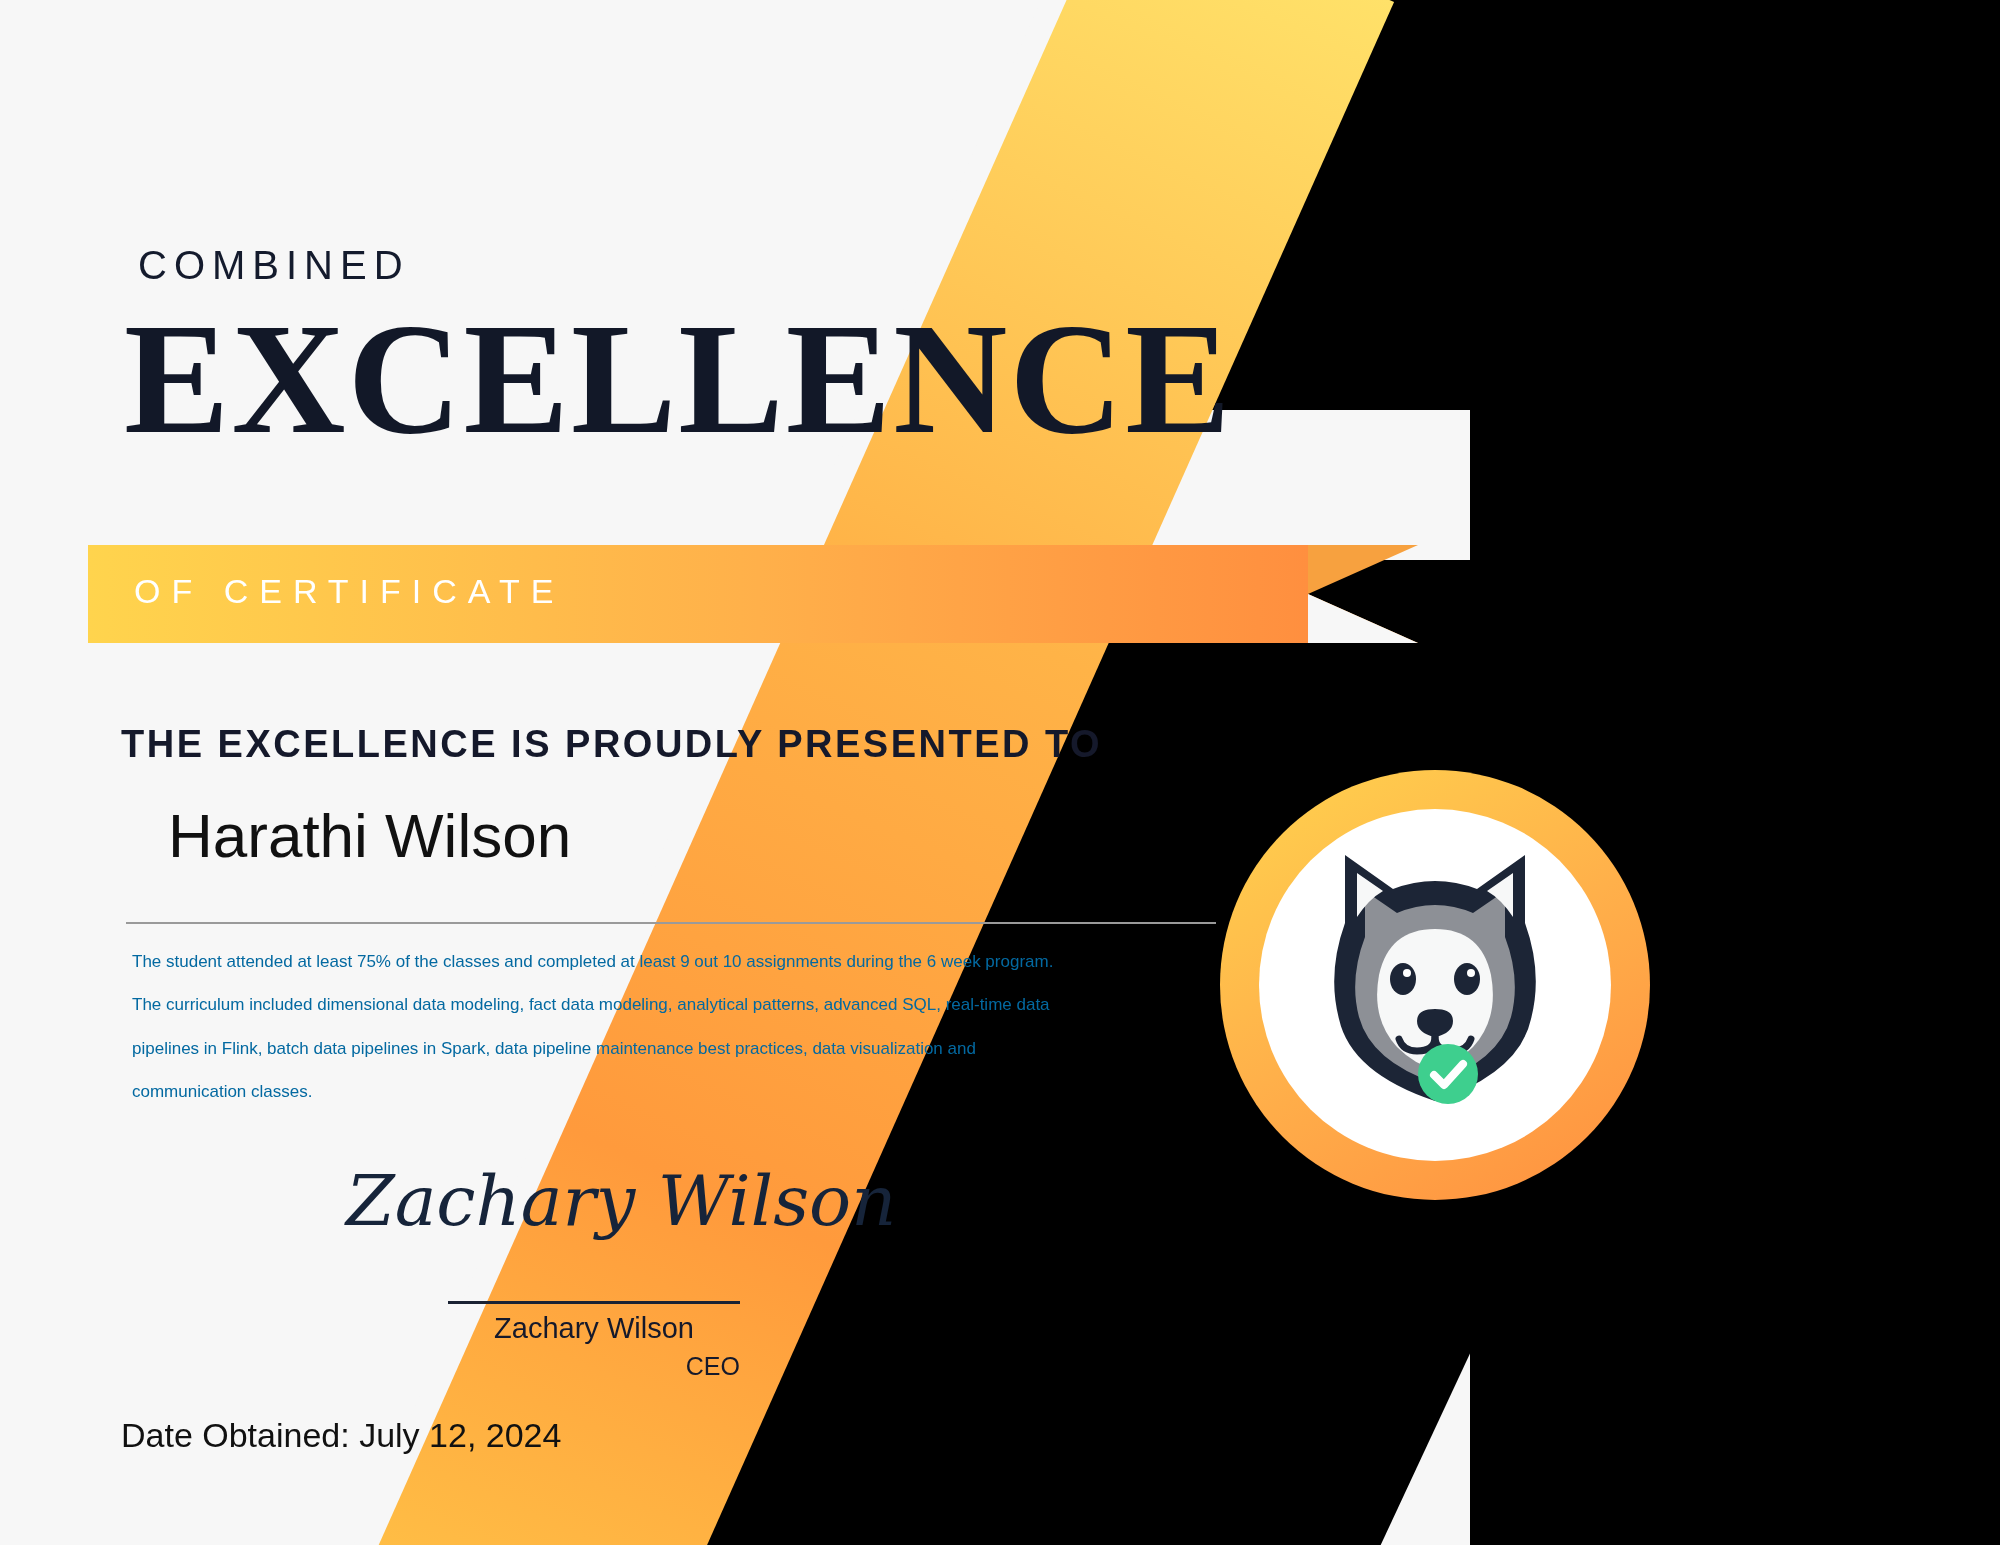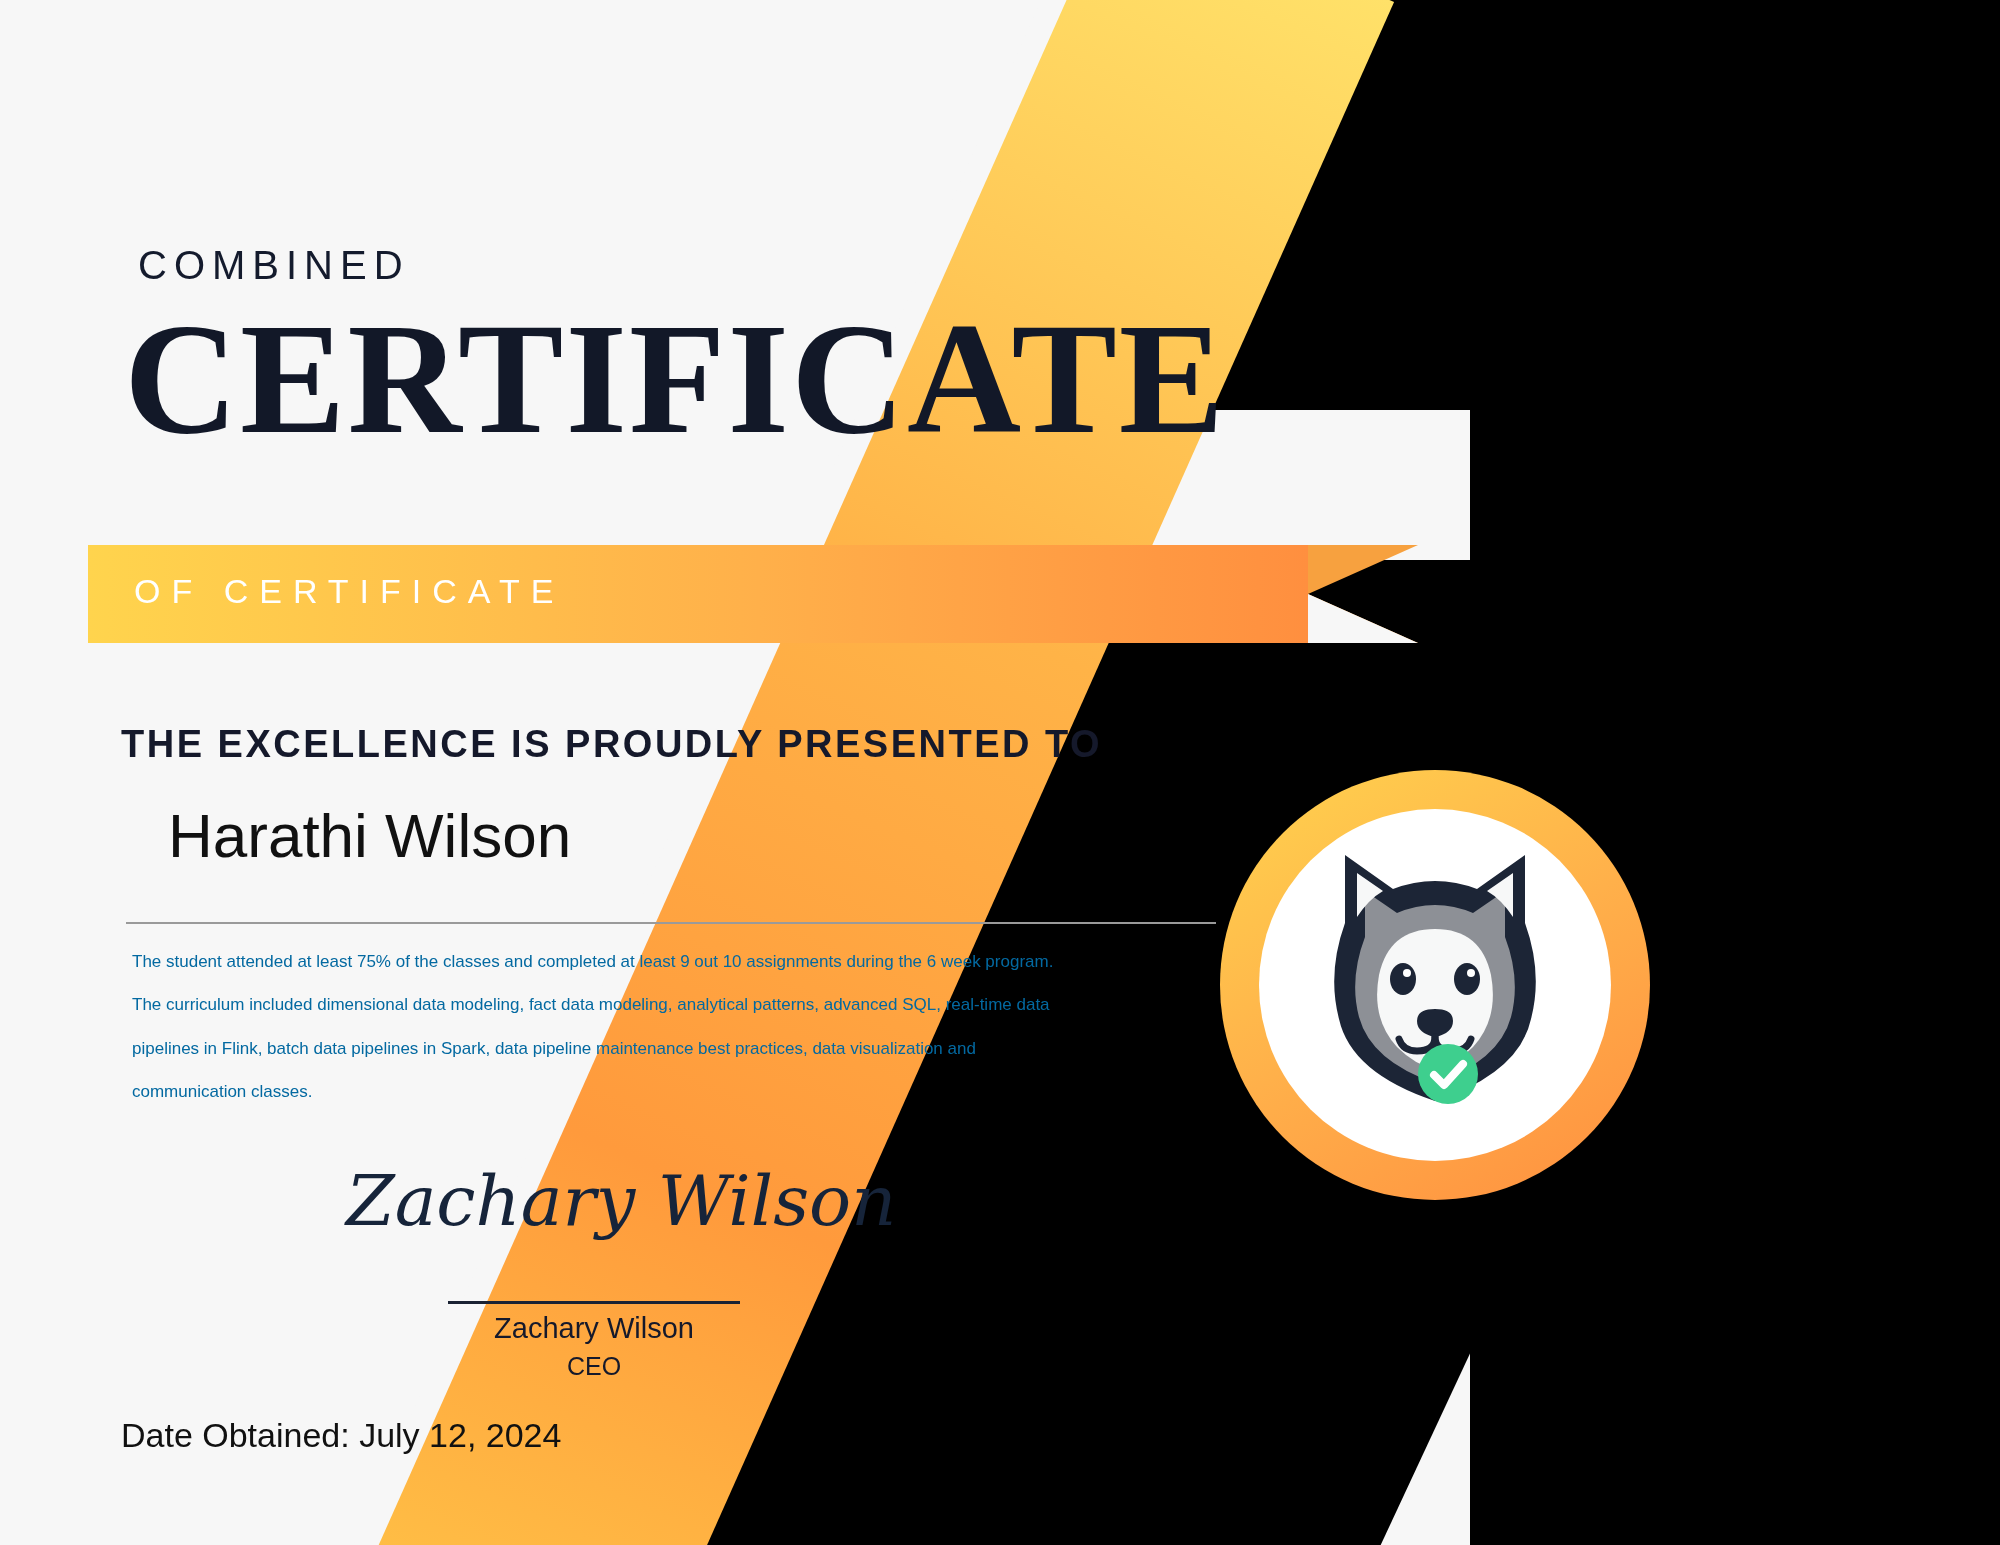--- a/index.html
+++ b/index.html
@@ -188,21 +188,21 @@
     text-align: center;
     font-size: 29px;
     color: #15192b;
     font-weight: 400;
   }
   .sig-role {
     position: absolute;
     left: 432px;
     top: 1352px;
     width: 292px;
-    text-align: center;
+    text-align: right;
     font-size: 25px;
     color: #15192b;
   }
   .date-line {
     position: absolute;
     left: 105px;
     top: 1384px;
     font-size: 34px;
     color: #111111;
     margin-top: 32px;
@@ -238,21 +238,21 @@
 
   <div class="deco-black-right"></div>
   <div class="deco-black-lower"></div>
   <div class="deco-black-topright"></div>
   <div class="deco-stripe-gapline"></div>
   <div class="deco-stripe"></div>
 
   <div class="content">
 
     <div class="kicker">COMBINED</div>
-    <div class="title">CERTIFICATE</div>
+    <div class="title">EXCELLENCE</div>
 
     <div class="ribbon"></div>
     <div class="ribbon-tail"></div>
     <div class="ribbon-notch"></div>
     <div class="ribbon-text">OF CERTIFICATE</div>
 
     <div class="presented-to">THE EXCELLENCE IS PROUDLY PRESENTED TO</div>
     <div class="recipient">Harathi Wilson</div>
 
     <div class="divider"></div>

